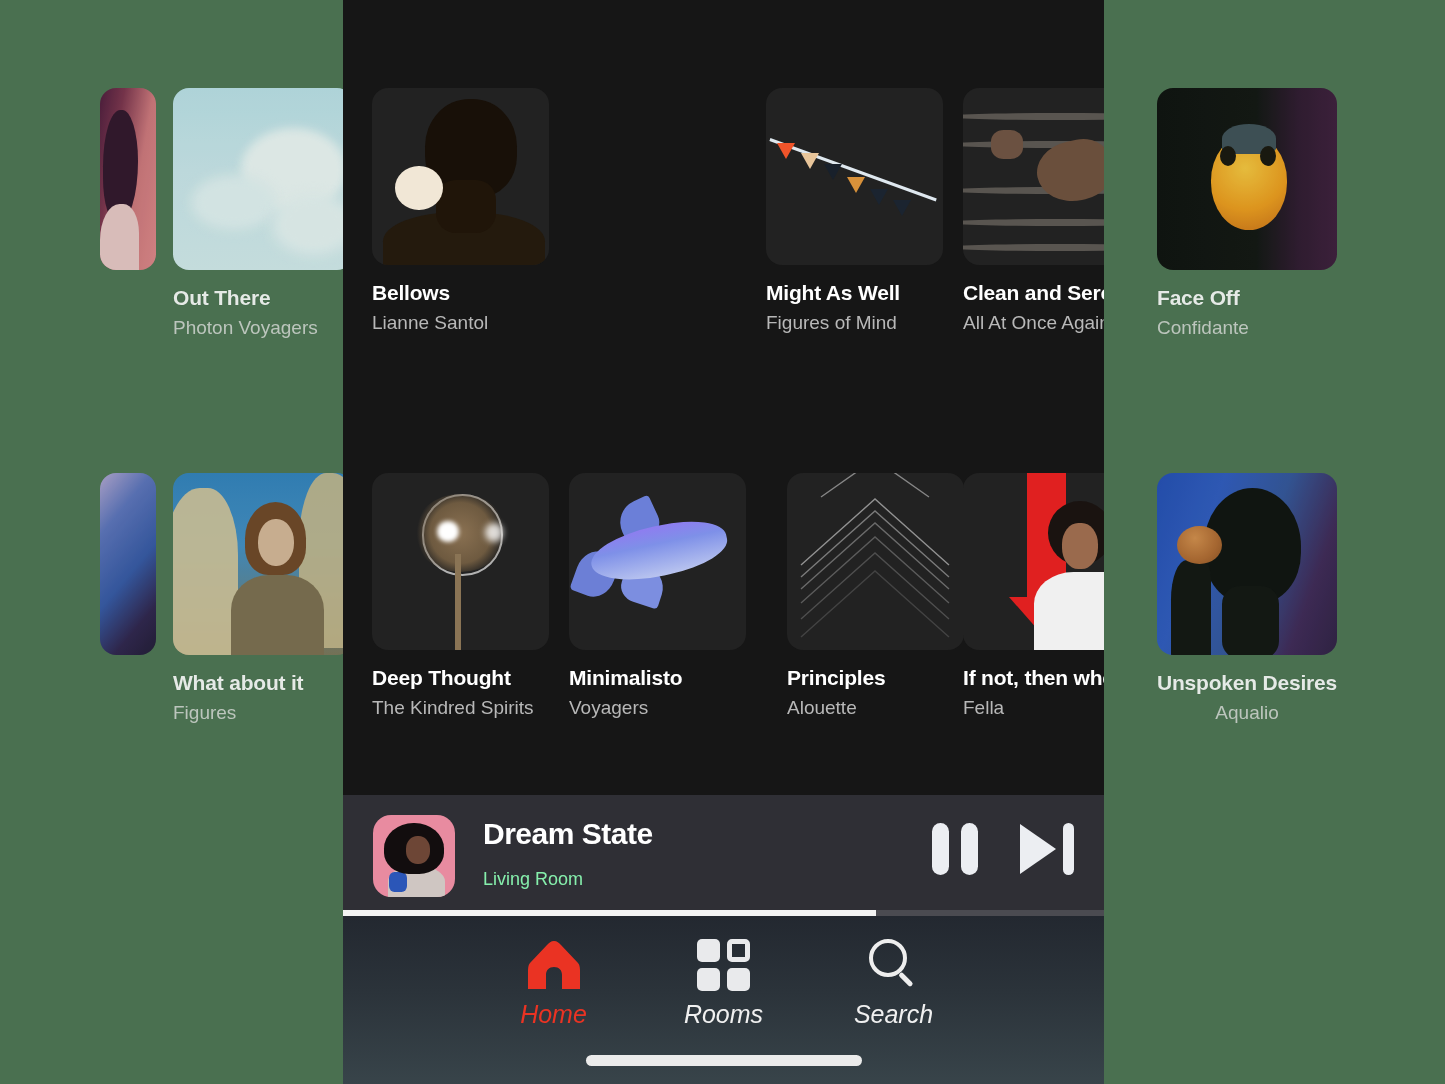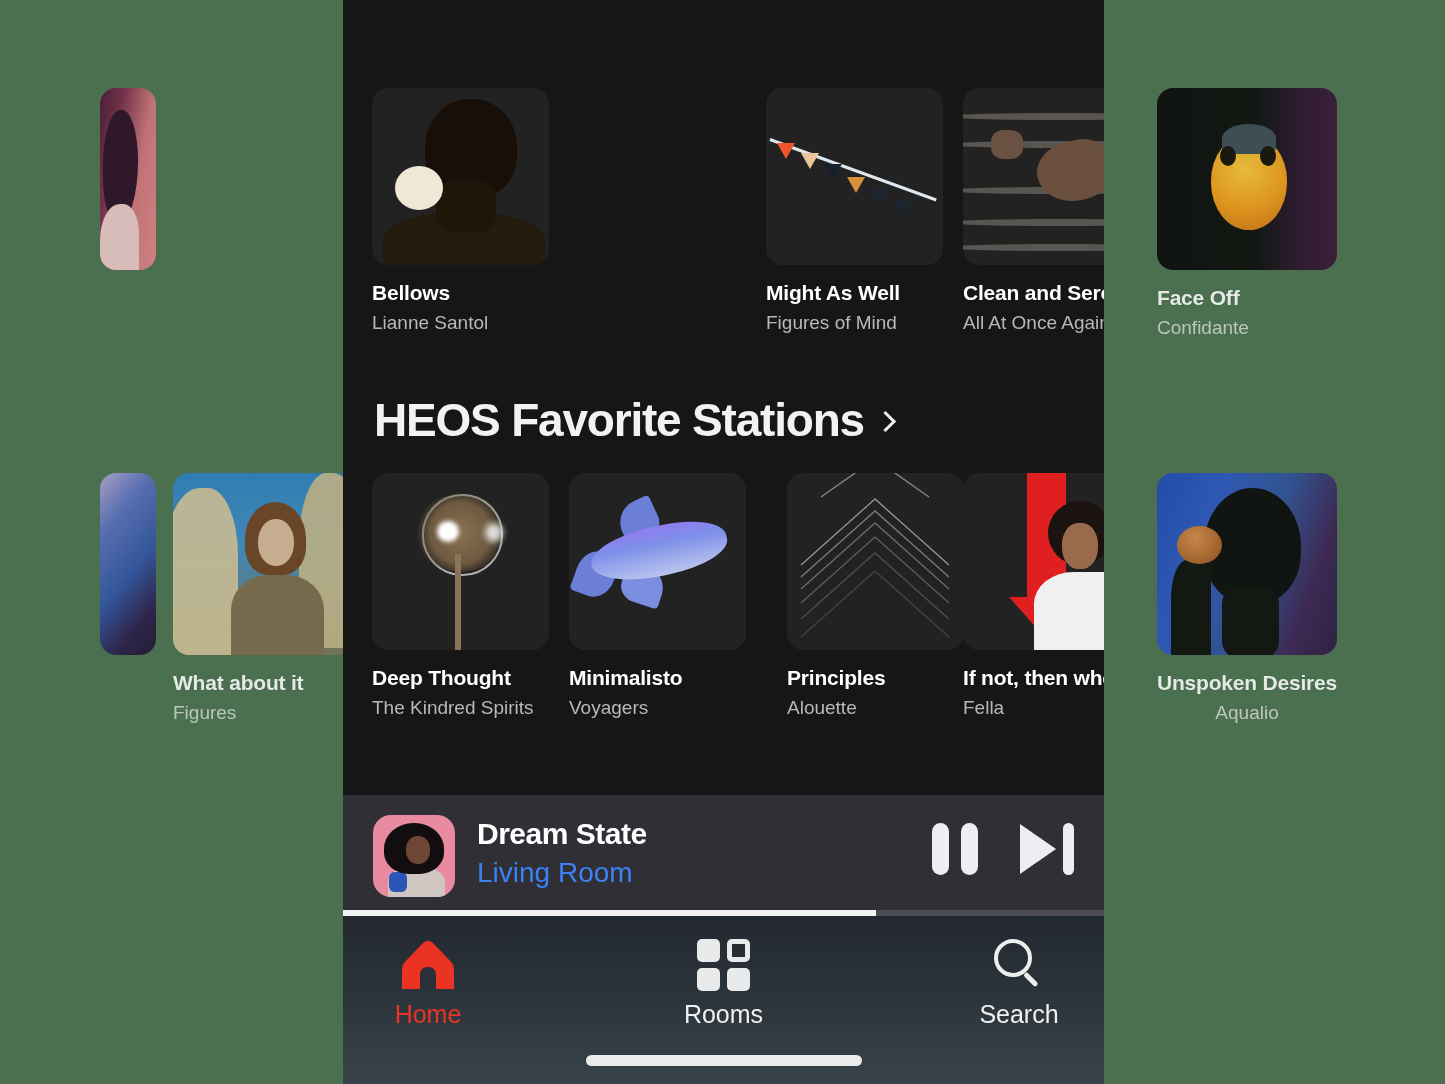--- a/index.html
+++ b/index.html
@@ -98,23 +98,23 @@
   
   #nowplaying {
     position: absolute; left: 0; top: 795px; width: 761px; height: 121px;
     background: #2f2f35;
   }
   #np-art {
     position: absolute; left: 30px; top: 20px;
     width: 82px; height: 82px; border-radius: 18px; overflow: hidden;
     background: #e88ba0;
   }
-  #np-text { position: absolute; left: 134px; top: 22px; }
+  #np-text { position: absolute; left: 140px; top: 22px; }
   #np-title { font-size: 30px; font-weight: 700; color: #ffffff; letter-spacing: -0.5px; }
-  #np-room  { margin-top: 6px; font-size: 28px; font-weight: 400; color: #3b82f6; }
+  #np-room  { margin-top: 18px; font-size: 18px; font-weight: 400; color: #86efac; }
   #np-controls { position: absolute; right: 30px; top: 28px; display: flex; align-items: center; gap: 40px; }
   .btn-pause { width: 50px; height: 52px; position: relative; }
   .btn-pause i {
     position: absolute; top: 0; width: 17px; height: 52px;
     background: #eceef2; border-radius: 9px;
   }
   .btn-pause i:nth-child(1) { left: 2px; }
   .btn-pause i:nth-child(2) { left: 31px; }
   .btn-next { width: 54px; height: 52px; position: relative; }
   .btn-next .tri {
@@ -131,22 +131,23 @@
   #np-progress {
     position: absolute; left: 0; bottom: 0; width: 761px; height: 6px;
     background: #4b4b51;
   }
   #np-progress .fill { height: 100%; background: #f3f3f3; }
 
   
   #tabbar {
     position: absolute; left: 0; top: 916px; width: 761px; height: 168px;
     background: linear-gradient(180deg, #232830 0%, #2b333a 45%, #38444a 100%);
-    display: flex; align-items: flex-start; justify-content: space-between;
+    display: flex; align-items: flex-start; justify-content: center;
     padding-top: 20px;
+    font-style: italic;
   }
   .tab { width: 170px; display: flex; flex-direction: column; align-items: center; cursor: pointer; }
   .tab .ico { height: 58px; display: flex; align-items: center; justify-content: center; }
   .tab .lbl { margin-top: 6px; font-size: 25px; font-weight: 400; color: #f0f0f0; }
   .tab.active .lbl { color: #ea3323; }
 
   .home-ico { width: 56px; height: 52px; position: relative; }
 
   .grid-ico { width: 54px; height: 52px; position: relative; }
   .grid-ico span {
@@ -283,20 +284,29 @@
 
   <div class="ghost-layer">
 
     <div class="ghost-card" style="left:100px; top:88px;">
       <div class="art a-pink" style="width:56px;height:182px;">
         <div class="blob"></div>
           <div class="low"></div>
       </div>
     </div>
 
+    <div class="ghost-card" style="left:173px; top:88px;">
+      <div class="art a-clouds" style="width:180px;height:182px;">
+        <div class="c1"></div>
+          <div class="c2"></div>
+          <div class="c3"></div>
+      </div>
+      <div class="title">Out There</div>
+      <div class="sub">Photon Voyagers</div>
+    </div>
 
     <div class="ghost-card" style="left:1157px; top:88px;">
       <div class="art a-bird" style="width:180px;height:182px;">
         <div class="body"></div>
           <div class="cap"></div>
           <div class="eyeL"></div>
           <div class="eyeR"></div>
       </div>
       <div class="title">Face Off</div>
       <div class="sub">Confidante</div>
@@ -373,24 +383,20 @@
               <div class="hand"></div>
                 <div class="face"></div>
             </div>
             <div class="title">Clean and Serene</div>
             <div class="sub">All At Once Again</div>
           </div>
 
         </div>
       </div>
 
-      <div class="section-head" style="top:393px;">
-        <span class="h">HEOS Favorite Stations</span>
-        <span class="chev"></span>
-      </div>
 
       <div class="row" style="top:473px; height:250px;">
         <div class="row-inner">
 
           <div class="card" style="left:29px;">
             <div class="art a-palm">
               <div class="halo"></div>
                 <div class="fronds"></div>
                 <div class="trunk"></div>
               <div class="flare1"></div>

